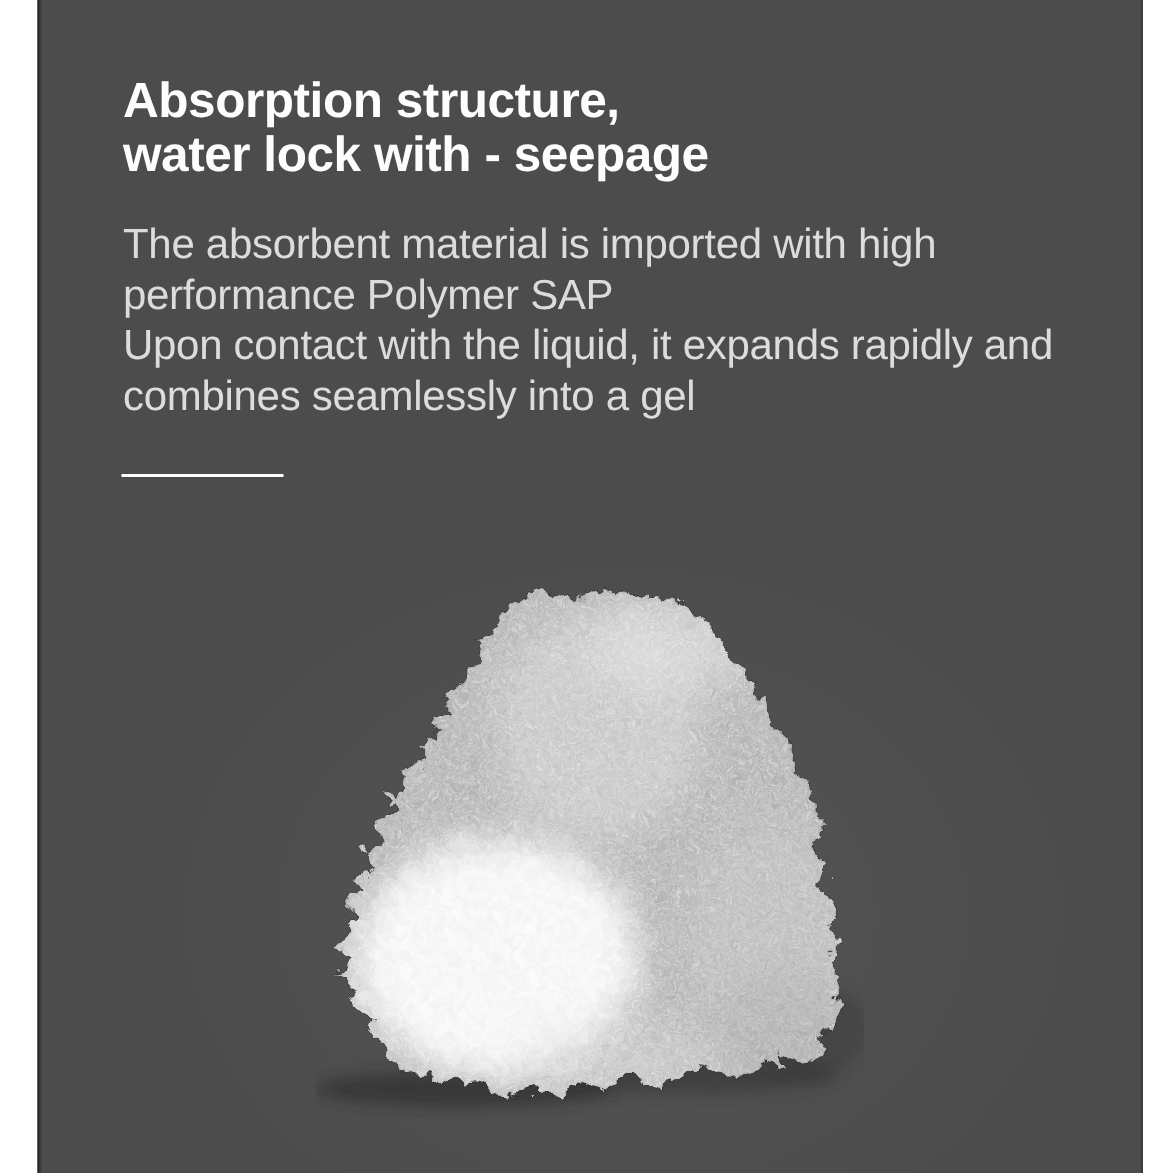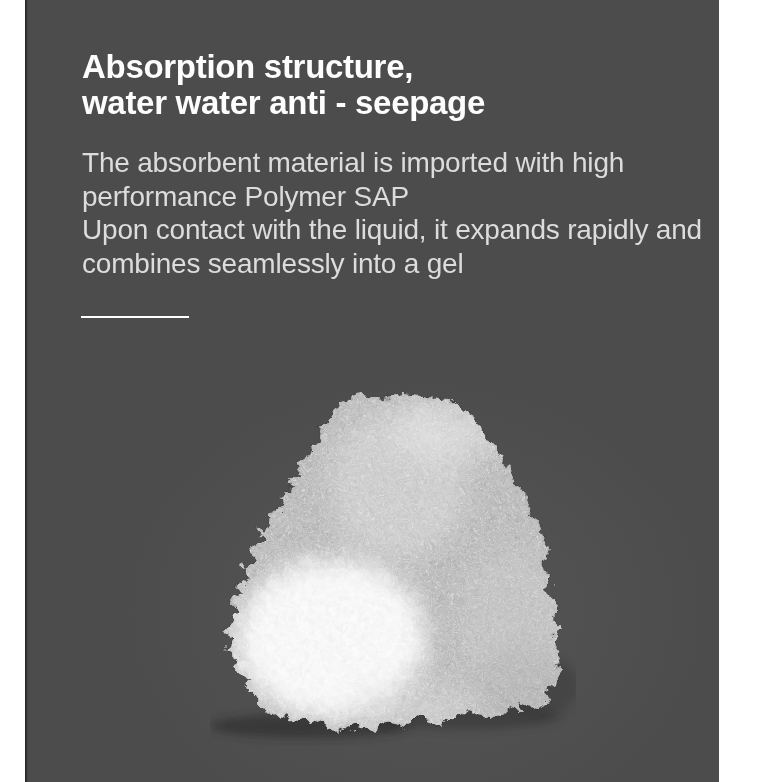--- a/index.html
+++ b/index.html
@@ -3,21 +3,21 @@
 <meta charset="utf-8">
 <style>
   html,body{margin:0;padding:0;}
   body{
     width:782px;height:782px;
     background:#ffffff;
     font-family:"Liberation Sans", sans-serif;
     -webkit-font-smoothing:antialiased;
   }
   .page{
-    position:relative;width:719px;height:782px;background:#ffffff;overflow:hidden;
+    position:relative;width:782px;height:782px;background:#ffffff;overflow:hidden;
   }
   .card{
     position:absolute;left:25px;top:0;width:737px;height:782px;
     background:
       radial-gradient(ellipse 430px 340px at 53% 78%, rgba(255,255,255,0.055), rgba(255,255,255,0) 72%),
       #4c4c4c;
   }
   .card::before{ 
     content:"";position:absolute;left:0;top:0;width:3px;height:100%;
     background:linear-gradient(to right,#1e1e1e,rgba(30,30,30,0));
@@ -47,21 +47,21 @@
   .crystal-wrap svg{display:block;width:100%;height:100%;}
 </style>
 </head>
 <body>
 
 <div class="page">
   <div class="card">
 
     <h1 class="heading">
       <span>Absorption structure,</span>
-      <span>water water anti - seepage</span>
+      <span>water lock with - seepage</span>
     </h1>
 
     <p class="body-text">The absorbent material is imported with high
 performance Polymer SAP
 Upon contact with the liquid, it expands rapidly and
 combines seamlessly into a gel</p>
 
     <div class="divider"></div>
 
     <div class="crystal-wrap">

